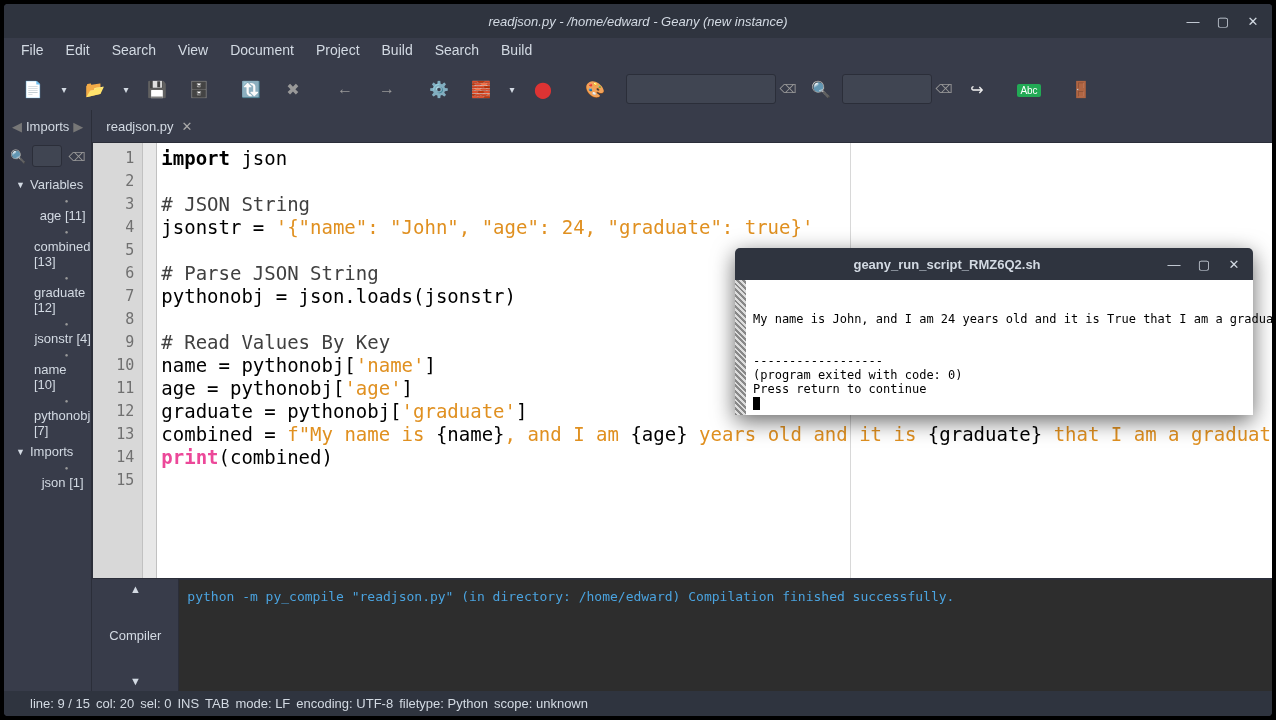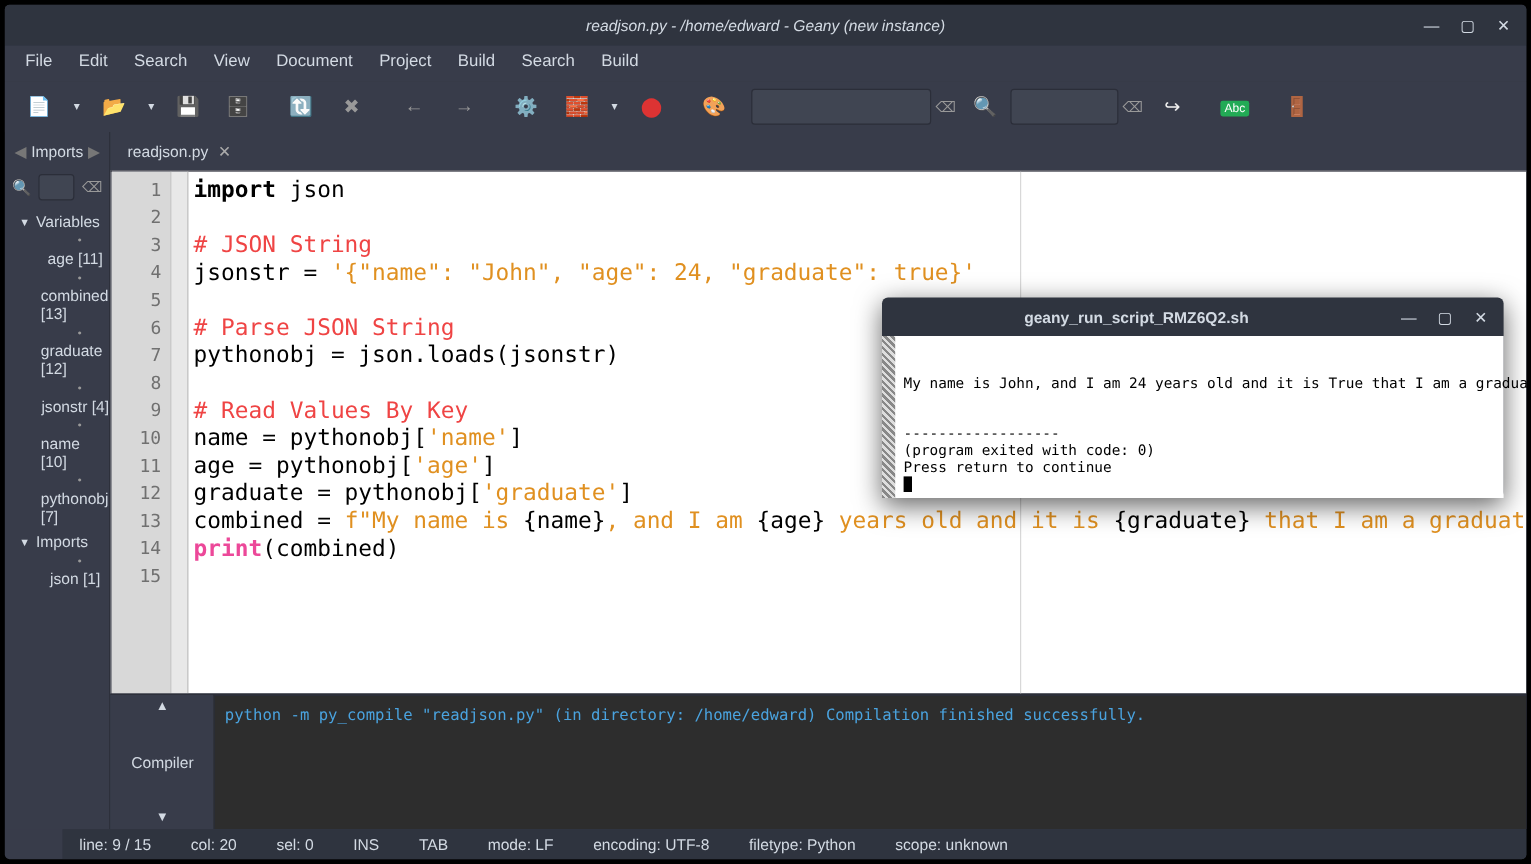--- a/index.html
+++ b/index.html
@@ -33,28 +33,28 @@
   .tabs { height: 32px; display: flex; align-items: center; padding: 0 4px; }
   .tab { display: flex; align-items: center; gap: 8px; padding: 4px 10px; color: #d3dae3; font-size: 13px; cursor: pointer; }
   .tab-close { color: #aaa; font-size: 13px; }
   .editor { flex: 1; display: flex; background: #ffffff; overflow: hidden; border-top:1px solid #2b2e39; border-left:1px solid #2b2e39;}
   .gutter { width: 50px; background: #d8d8d8; color: #707070; font-family: monospace; font-size: 15px; text-align: right; padding: 4px 8px 0 0; line-height: 23px; border-right:1px solid #c1c1c1;}
   .marker { width:14px; background:#e8e8e8; border-right:1px solid #c1c1c1;}
   .code { flex: 1; font-family: monospace; font-size: 19px; padding: 4px 4px 0 4px; line-height: 23px; white-space: pre; color: #000; position:relative;}
   .edge-line { position:absolute; top:0; bottom:0; left:693px; width:1px; background:#d8d8d8;}
   .kw { color: #000; font-weight: bold; }
   .str { color: #e09020; }
-  .com { color: #ef4444; }
+  .com { color: #404040; }
   .fn { color: #ec4899; font-weight:bold; }
   .compiler-panel { display: flex; background: #383c4a; border-top: 1px solid #2b2e39; height: 113px; }
   .compiler-tabs { width: 86px; display: flex; flex-direction: column; justify-content: space-between; padding: 4px 0; }
   .compiler-arrow { text-align: center; color: #d3dae3; font-size: 11px; }
   .compiler-label { color: #d3dae3; font-size: 13px; text-align: center; padding:30px 0;}
   .compiler-out { flex: 1; background: #2d2d2d; color: #4aa3df; font-family: monospace; font-size: 13px; padding: 6px 8px; line-height: 21px; border-left:1px solid #2b2e39; border-top:1px solid #2b2e39;}
-  .statusbar { background: #2f343f; height: 25px; display: flex; align-items: center; color: #d3dae3; font-size: 13px; padding: 0 14px; gap: 33px; margin-left: 48px; }
+  .statusbar { background: #2f343f; height: 25px; display: flex; align-items: center; color: #d3dae3; font-size: 13px; padding: 0 26px; gap: 6px; }
   .term-window { position: absolute; top: 248px; left: 735px; width: 518px; background: #2f343f; border-radius: 5px; box-shadow: 0 6px 22px rgba(0,0,0,0.6); }
   .term-title { height: 32px; display: flex; align-items: center; color: #d3dae3; font-size: 13px; }
   .term-title-text { flex: 1; text-align: center; font-weight:bold;}
   .term-controls { display: flex; padding-right:4px;}
   .term-body { background: #fff; color: #000; font-family: monospace; font-size: 12px; padding: 4px 6px; height: 135px; line-height: 14px; white-space: pre; border-left:10px solid repeating-linear-gradient; position:relative;}
   .term-body::before{ content:''; position:absolute; left:0; top:0; bottom:0; width:11px; background:repeating-linear-gradient(45deg,#888 0,#888 2px,#ddd 2px,#ddd 4px);}
   .term-body-inner{ padding-left:12px;}
   .term-cursor{ display:inline-block; width:7px; height:13px; background:#000; vertical-align:text-bottom;}
   
   .ico-newfile::before{content:"📄";}

